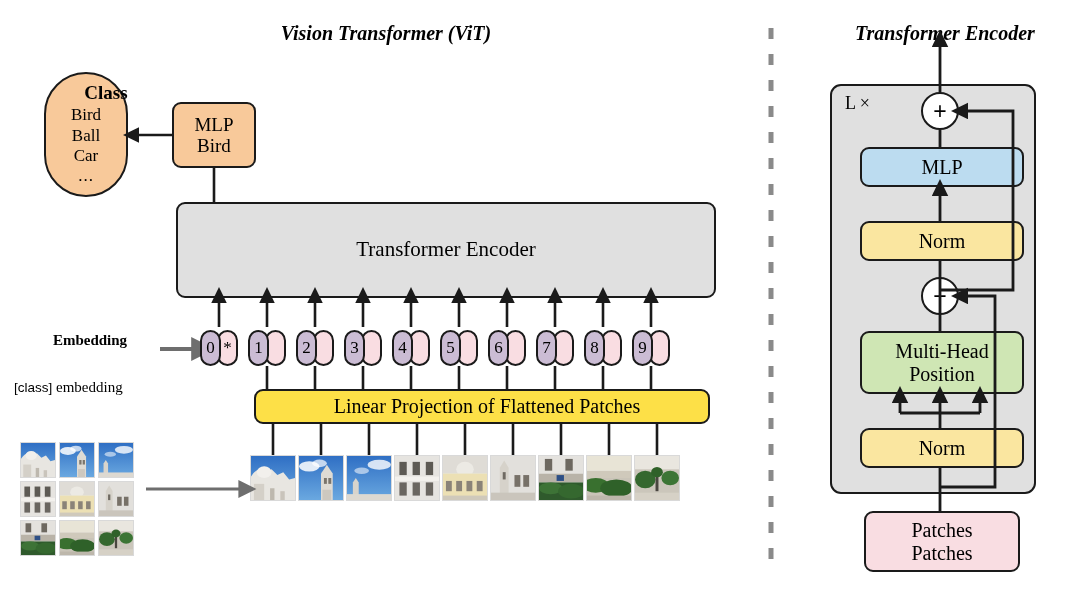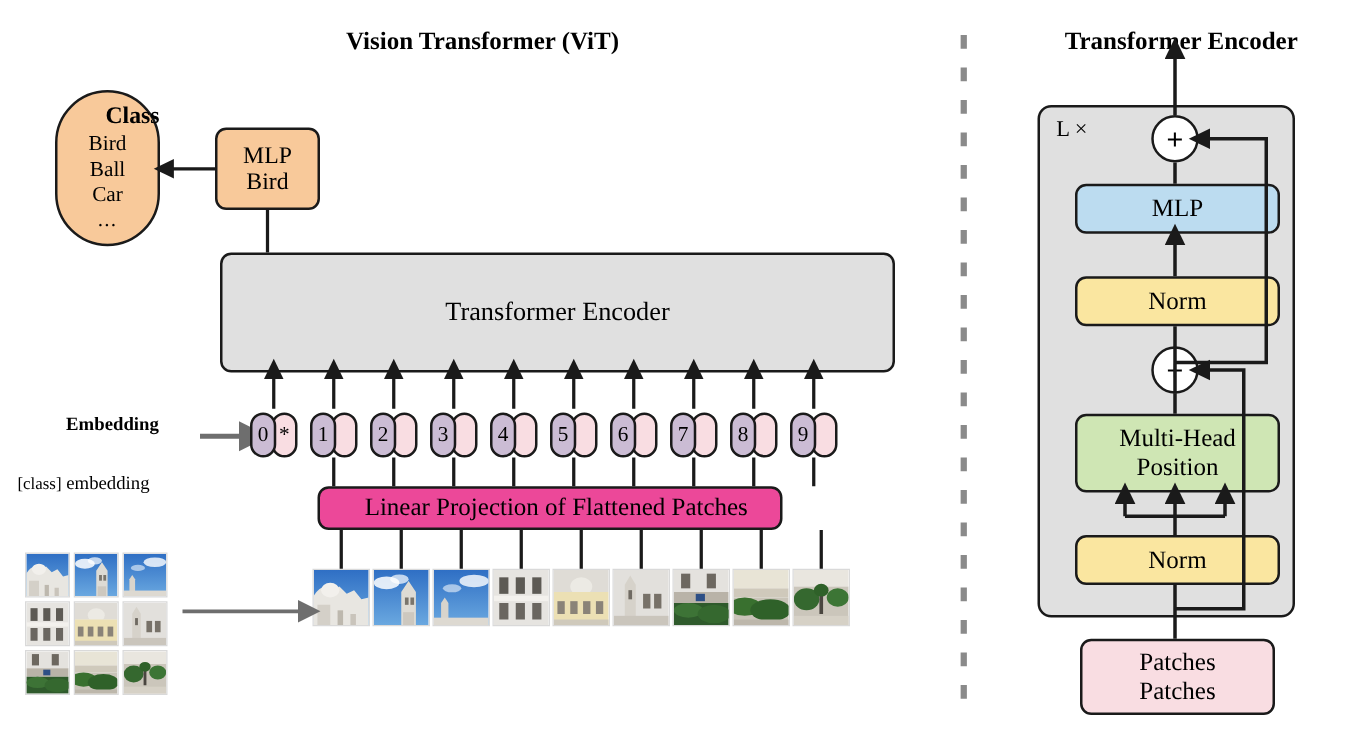--- a/index.html
+++ b/index.html
@@ -14,20 +14,21 @@
     color: #000;
   }
   .abs { position: absolute; }
 
   
   .title {
     font-weight: bold;
     font-size: 20px;
     text-align: center;
     white-space: nowrap;
+    font-style: italic;
   }
 
   
   .box {
     box-sizing: border-box;
     border: 2.5px solid #1a1a1a;
     border-radius: 9px;
     display: flex;
     align-items: center;
     justify-content: center;
@@ -86,21 +87,21 @@
     align-items: center;
     justify-content: center;
     font-size: 23px;
     line-height: 1;
     font-family: "Liberation Sans", sans-serif;
   }
 
   
   .lbl-bold { font-weight: bold; font-size: 15px; text-align: center; line-height: 1.2; white-space: nowrap; }
   .lbl-note { font-size: 15px; line-height: 1.3; }
-  .mono { font-family: Liberation Serif, serif; font-size: 13.5px; }
+  .mono { font-family: Liberation Sans, sans-serif; font-size: 13.5px; }
   .lx { font-size: 18px; }
 
   svg.overlay { position: absolute; left: 0; top: 0; pointer-events: none; }
 </style>
 </head>
 <body>
 
 <div class="abs title" style="left:196px; top:22px; width:380px;">Vision Transformer (ViT)</div>
 
 <div class="abs class-pill" style="left:44px; top:72px; width:84px; height:125px; background:#f8c99a;">
@@ -125,21 +126,21 @@
 <div class="abs lbl-bold" style="left:12px; top:331px; width:156px;">
   <div>Embedding</div>
 </div>
 
 <div class="abs lbl-note" style="left:14px; top:378px; width:168px;">
   <div style="white-space:nowrap;">
     <span class="mono">[class]</span><span> embedding</span>
   </div>
 </div>
 
-<div class="abs box" style="left:254px; top:389px; width:372px; height:35px; background:#ec4899; font-size:20px;padding-left:10px;">
+<div class="abs box" style="left:254px; top:389px; width:456px; height:35px; background:#fde047; font-size:20px;padding-left:10px;">
   <span>Linear Projection of Flattened Patches</span>
 </div>
 
 <div class="abs" id="token-row" style="left:0; top:0; width:1080px; height:593px;">
     <div class="tok" style="left: 200px; top: 330px; width: 38px; height: 36px;">
       <div class="cap pat" style="background: rgb(249, 221, 226);">*</div>
       <div class="cap pos" style="background: rgb(203, 188, 212);">0</div>
     </div>
     <div class="tok" style="left: 248px; top: 330px; width: 38px; height: 36px;">
       <div class="cap pat" style="background: rgb(249, 221, 226);"></div>

